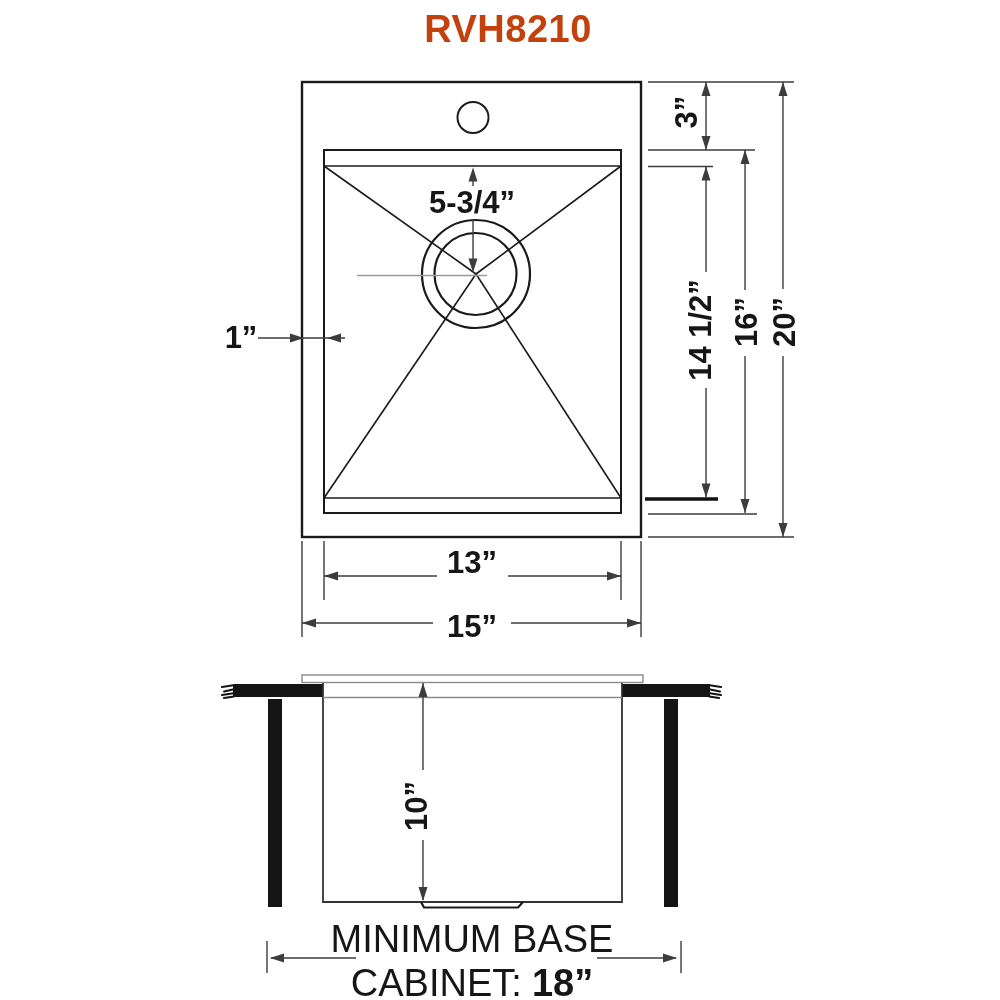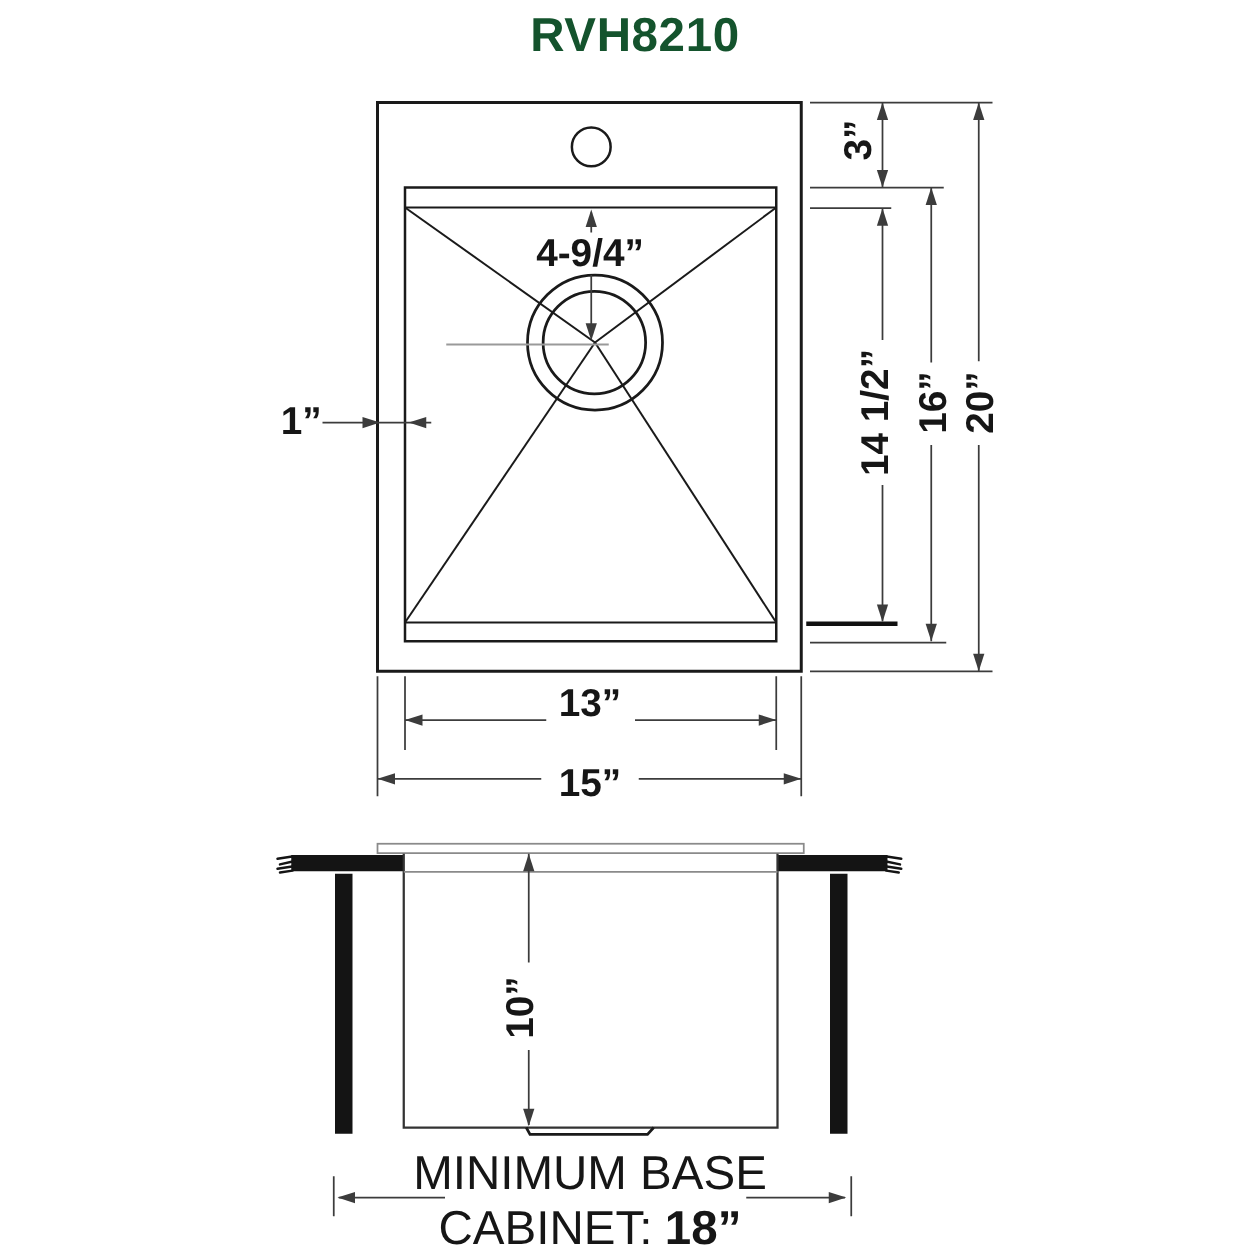--- a/index.html
+++ b/index.html
@@ -26,21 +26,21 @@
   .arrow{fill:var(--c-dim);stroke:none;}
   .bar{fill:#141414;stroke:none;}
   .squig{stroke:#141414;stroke-width:2;fill:none;stroke-linecap:round;}
   .lbl{
     position:absolute;color:#161616;font-weight:700;font-size:31px;
     white-space:nowrap;transform:translate(-50%,-50%);line-height:1;
   }
   .lbl.rot{transform:translate(-50%,-50%) rotate(-90deg);}
   .title{
     position:absolute;left:508px;top:8px;transform:translateX(-50%);
-    font-size:38px;font-weight:800;color:#14532d;letter-spacing:0.5px;white-space:nowrap;
+    font-size:38px;font-weight:800;color:#c2410c;letter-spacing:0.5px;white-space:nowrap;
   }
   .cab-note{
     position:absolute;left:472px;top:917px;transform:translateX(-50%);
     text-align:center;color:#161616;font-size:38px;font-weight:500;
     line-height:44px;white-space:nowrap;
   }
   .cab-note .val{font-weight:800;margin-left:10px;}
 </style>
 </head>
 <body>
@@ -168,21 +168,21 @@
         <line class="dim" x1="271" y1="958" x2="356" y2="958"></line>
         <line class="dim" x1="597" y1="958" x2="676" y2="958"></line>
         <polygon class="arrow" points="270,958 284,953.5 284,962.5"></polygon>
         <polygon class="arrow" points="677,958 663,953.5 663,962.5"></polygon>
       </g>
     </g>
   </svg>
 
   <div class="title">RVH8210</div>
 
-  <div class="lbl" style="left:472px;top:202px;">4-9/4”</div>
+  <div class="lbl" style="left:472px;top:202px;">5-3/4”</div>
   <div class="lbl" style="left:241px;top:337px;">1”</div>
   <div class="lbl rot" style="left:686px;top:112px;">3”</div>
   <div class="lbl rot" style="left:700px;top:330px;">14 1/2”</div>
   <div class="lbl rot" style="left:746px;top:322px;">16”</div>
   <div class="lbl rot" style="left:784px;top:322px;">20”</div>
   <div class="lbl" style="left:472px;top:562px;">13”</div>
   <div class="lbl" style="left:472px;top:626px;">15”</div>
   <div class="lbl rot" style="left:416px;top:806px;">10”</div>
 
   <div class="cab-note">

